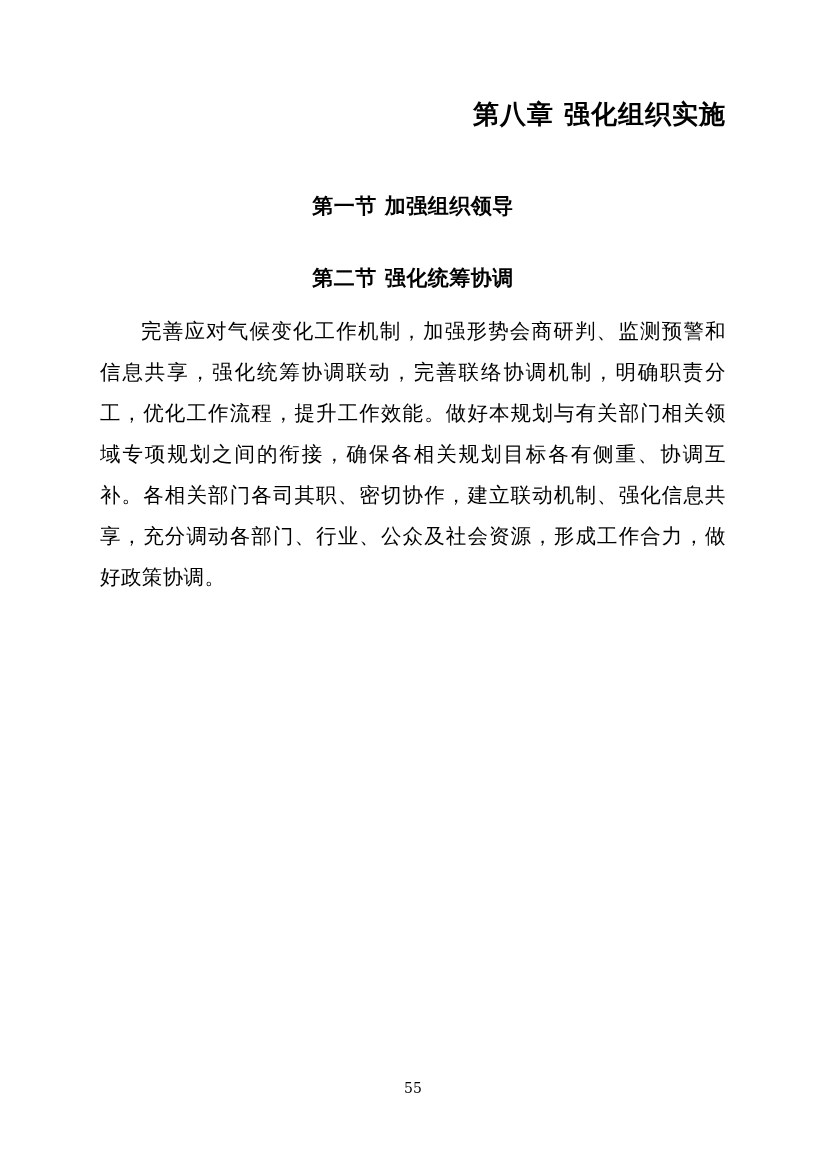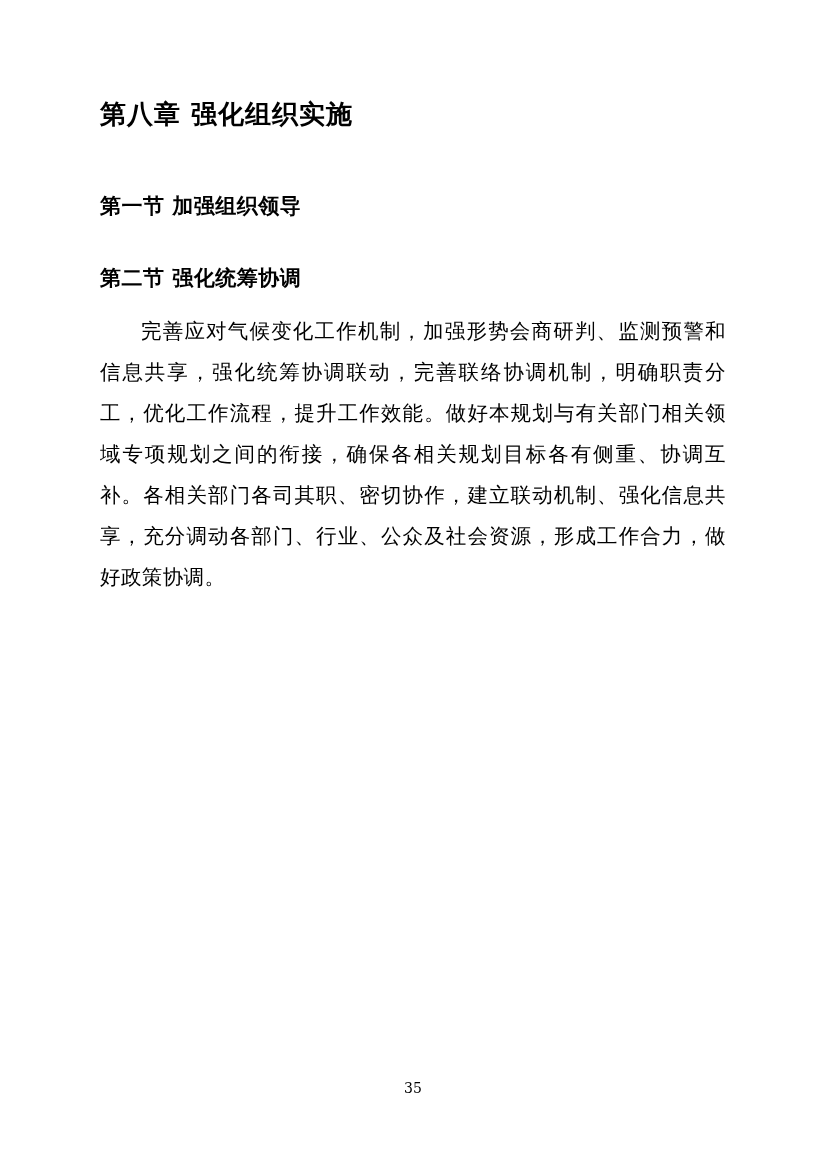--- a/index.html
+++ b/index.html
@@ -24,29 +24,30 @@
     box-sizing: border-box;
     padding: 0;
   }
   .content {
     position: absolute;
     left: 100px;
     top: 0;
     width: 626px;
   }
   .chapter-title {
-    text-align: left;
+    text-align: right;
     font-size: 26px;
     font-weight: bold;
     letter-spacing: 1px;
     margin-top: 96px;
     line-height: 1.4;
     font-family: "DejaVu Sans", "Liberation Sans", sans-serif;
   }
   .section-title {
+    text-align: center;
     font-size: 21px;
     font-weight: bold;
     letter-spacing: 0.5px;
     line-height: 1.5;
     font-family: "DejaVu Serif", "DejaVu Sans", serif;
   }
   .section-title.first {
     margin-top: 58px;
   }
   .section-title.second {
@@ -81,14 +82,14 @@
 
     <h2 class="section-title first">第一节 加强组织领导</h2>
 
 
     <h2 class="section-title second">第二节 强化统筹协调</h2>
 
     <p class="body-text">完善应对气候变化工作机制，加强形势会商研判、监测预警和信息共享，强化统筹协调联动，完善联络协调机制，明确职责分工，优化工作流程，提升工作效能。做好本规划与有关部门相关领域专项规划之间的衔接，确保各相关规划目标各有侧重、协调互补。各相关部门各司其职、密切协作，建立联动机制、强化信息共享，充分调动各部门、行业、公众及社会资源，形成工作合力，做好政策协调。</p>
 
   </div>
 
-  <div class="page-number">35</div>
+  <div class="page-number">55</div>
 </div>
 
 </body></html>

